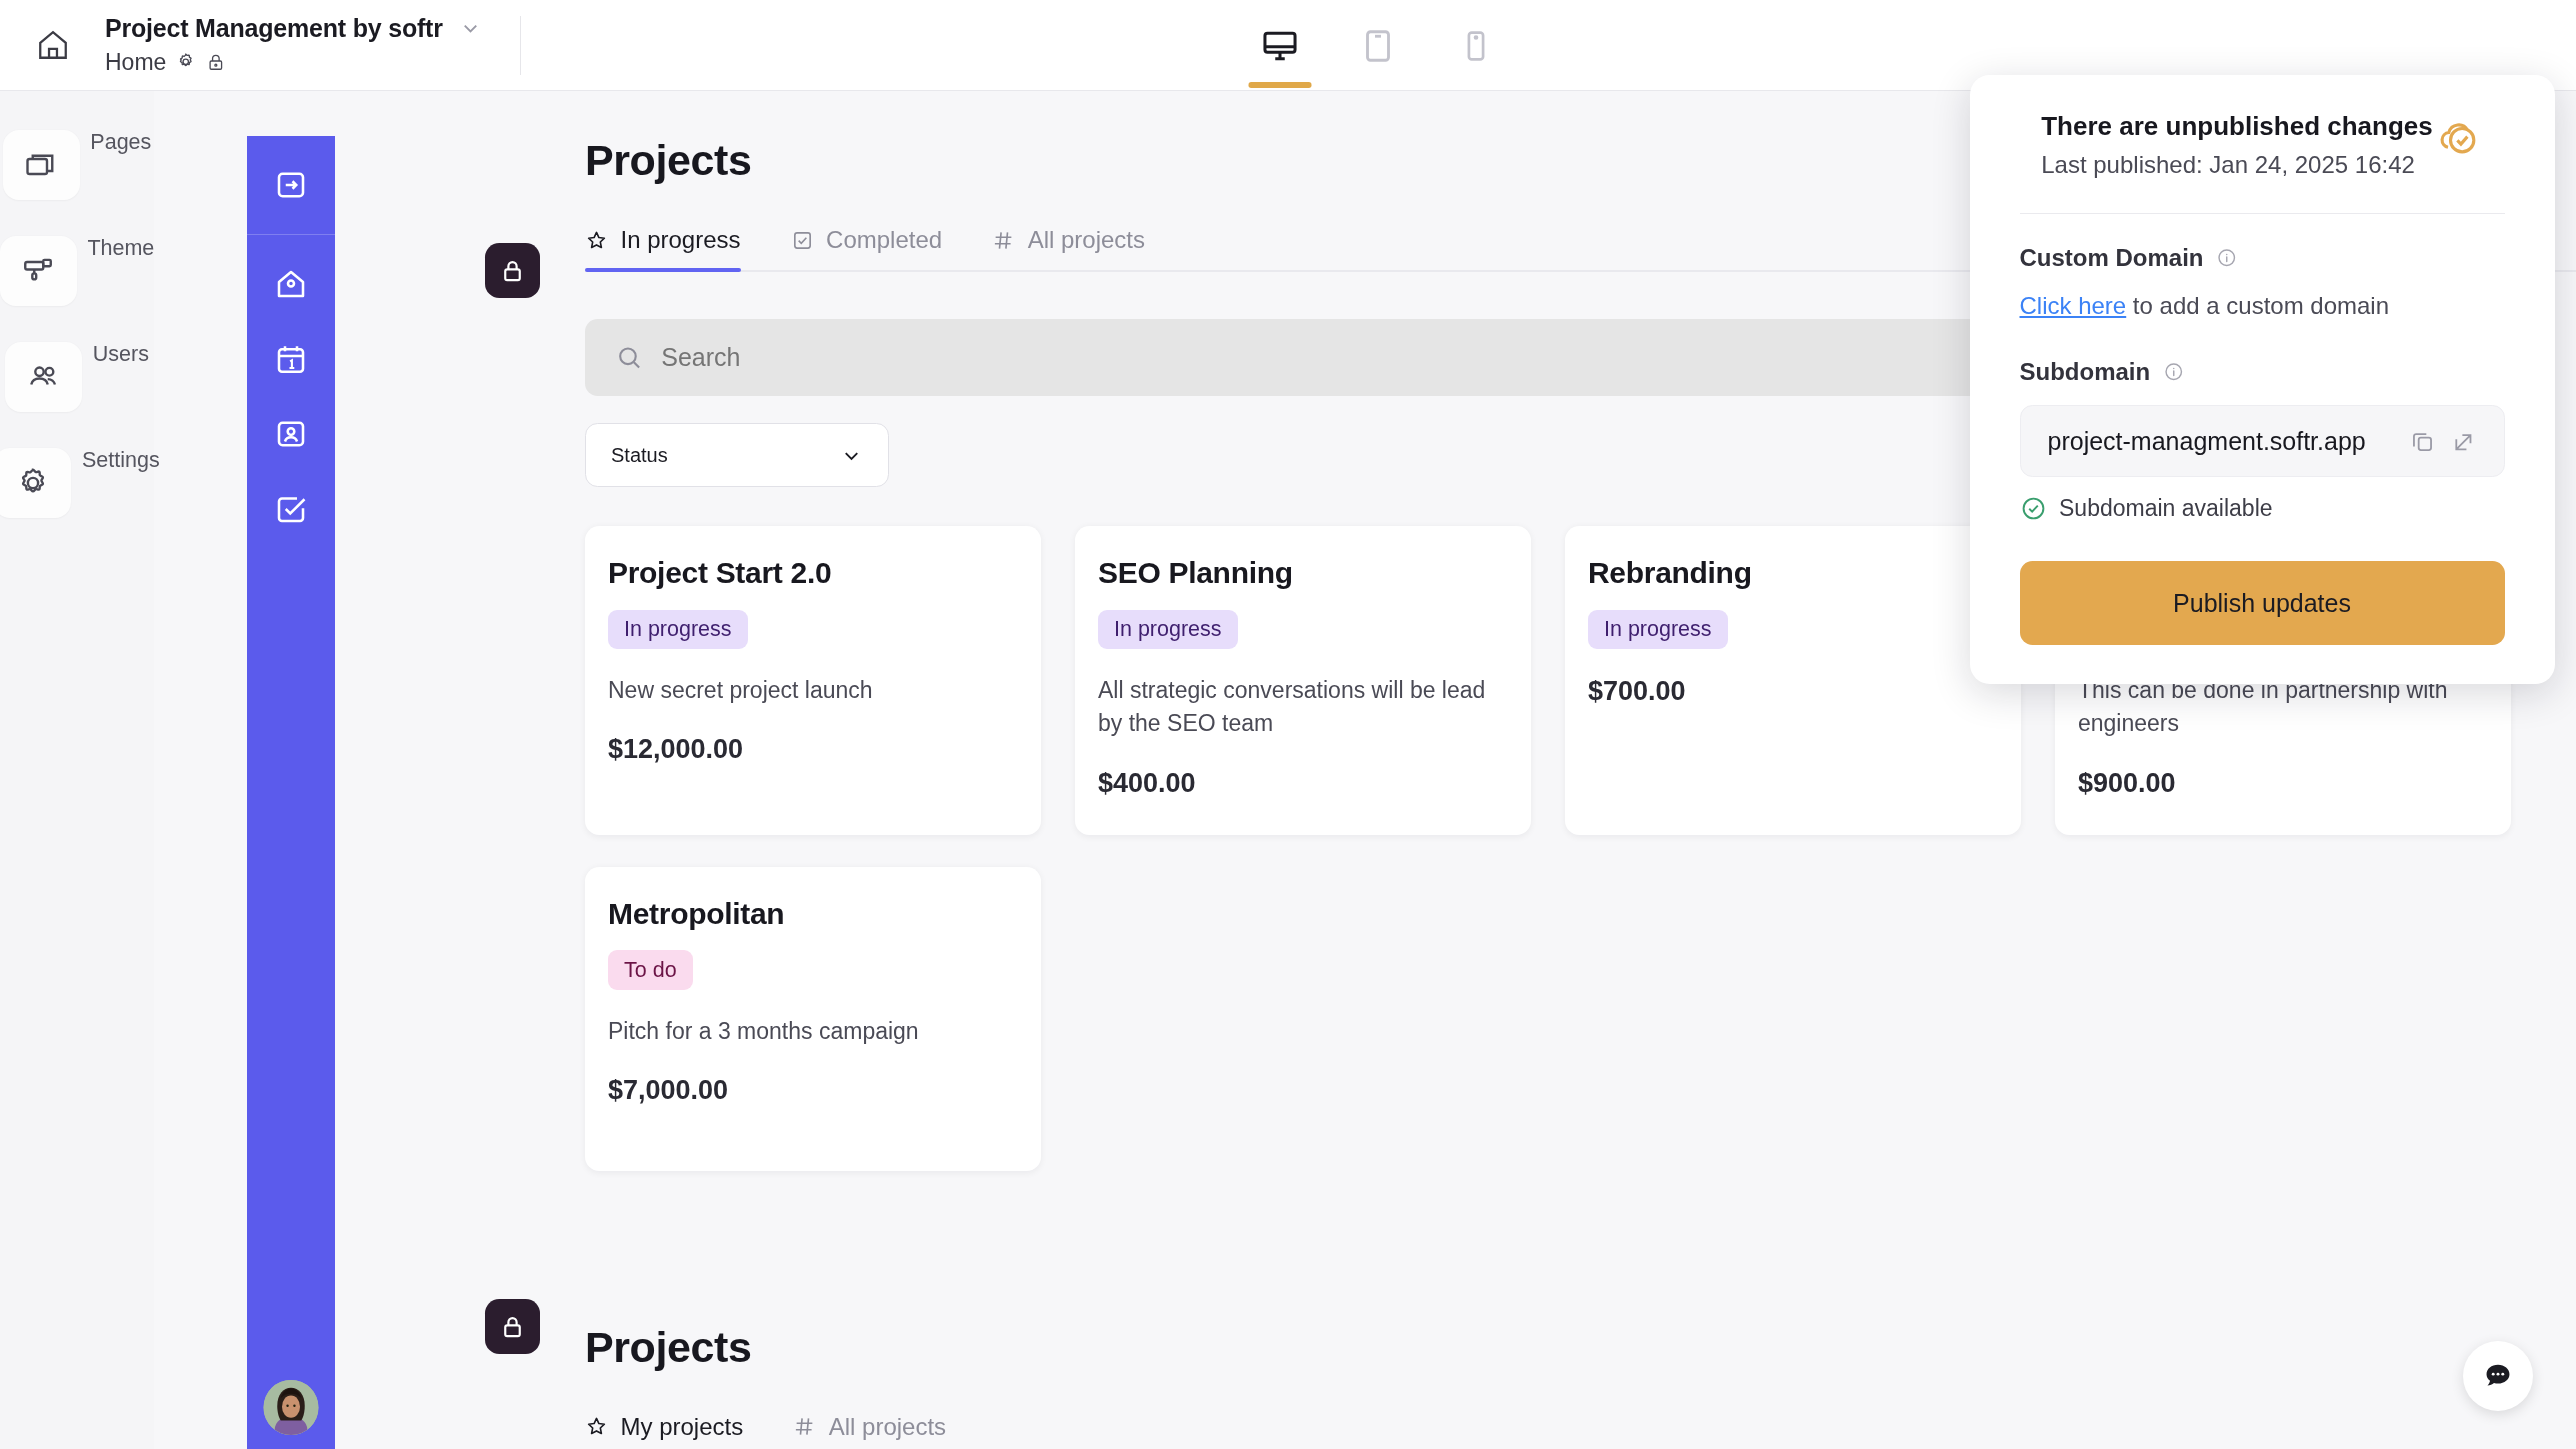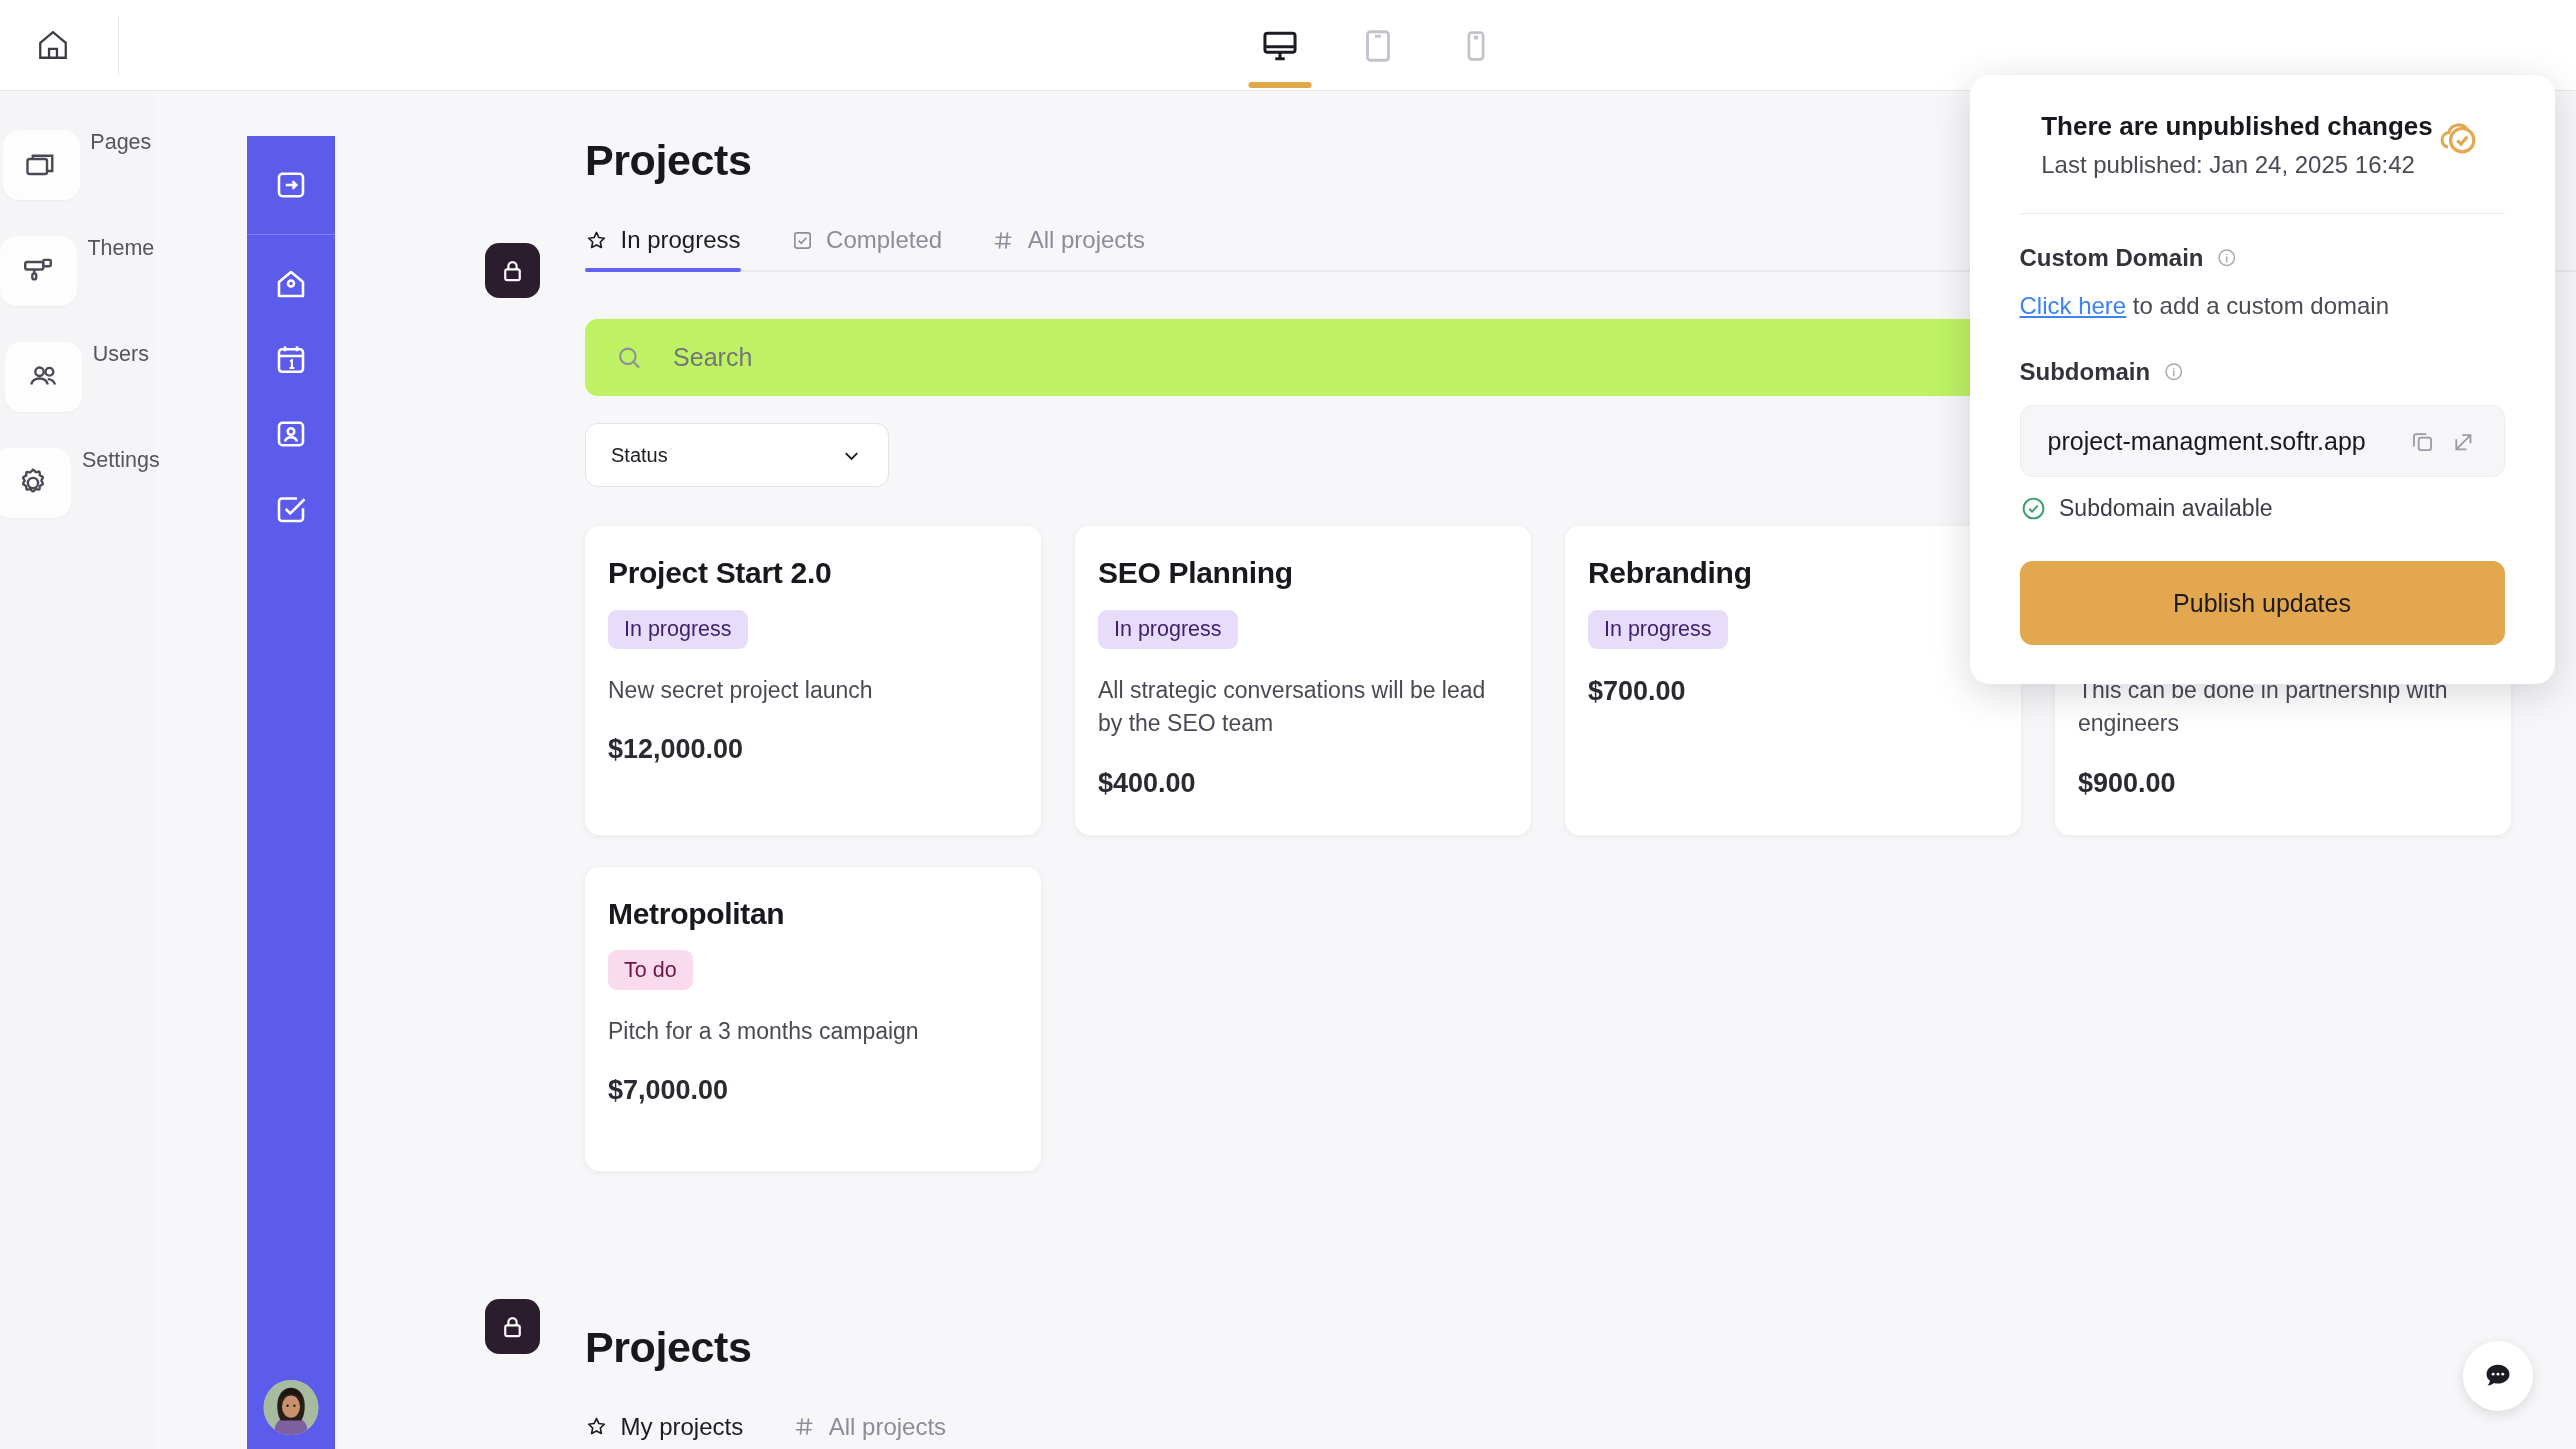--- a/index.html
+++ b/index.html
@@ -112,22 +112,22 @@
   .tabs { display: flex; align-items: flex-end; gap: 50px; margin-top: 41px; position: relative; }
   .tab { display: flex; align-items: center; gap: 12.5px; padding-bottom: 18px; cursor: pointer; position: relative; }
   .tab span { font-size: 24px; color: #8d8d99; }
   .tab.active span { color: #1b1b22; font-weight: 500; }
   .tab.active::after {
     content:''; position:absolute; bottom:0; left:0; right:0; height: 4.5px; background: #6164f2; border-radius: 2.7px;
   }
   .tabs-rule { position: absolute; left: 0; right: 0; bottom: 0; height: 1.8px; background: #e9e9ee; }
 
   .searchbar {
-    margin-top: 47px; height: 77px; background: #bef264; border-radius: 12.5px;
-    display: flex; align-items: center; gap: 30px; padding: 0 30px; max-width: 1878px; cursor: text;
+    margin-top: 47px; height: 77px; background: #e5e5e5; border-radius: 12.5px;
+    display: flex; align-items: center; gap: 18px; padding: 0 30px; max-width: 1878px; cursor: text;
   }
   .searchbar input {
     border: none; outline: none; background: transparent; font-size: 25px; color: #7d7d88;
     font-family: "Liberation Sans", sans-serif; width: 100%;
   }
   .status-select {
     margin-top: 27px; width: 304px; height: 64px; background: #fff; border: 0.9px solid #e1e1e7;
     border-radius: 12.5px; display: flex; align-items: center; justify-content: space-between;
     padding: 0 25px; cursor: pointer;
   }
@@ -197,20 +197,42 @@
 
 <div id="root">
 
   <div class="topbar">
     <div class="home-btn">
       <svg width="34" height="34" viewBox="0 0 24 24" fill="none" stroke="#3b3b44" stroke-width="1.6">
         <path d="M3 10.5 12 3l9 7.5V21H3z"></path>
           <path d="M9.2 21v-6.2h5.6V21"></path>
       </svg>
     </div>
+    <div class="app-title-wrap">
+      <div class="app-title-row">
+        <div class="app-title">Project Management by softr</div>
+        <span class="chev-down">
+          <svg width="23" height="23" viewBox="0 0 24 24" fill="none" stroke="#9a9aa6" stroke-width="2">
+              <path d="M6 9l6 6 6-6"></path>
+            </svg>
+        </span>
+      </div>
+      <div class="app-sub-row">
+        <div class="app-sub">Home</div>
+        <svg width="21.5" height="21.5" viewBox="0 0 24 24" fill="none" stroke="#4a4a55" stroke-width="1.5">
+          <circle cx="12" cy="12" r="3"></circle>
+          <path d="M12 3.5c.7 0 1.1 1.2 1.7 1.4.6.2 1.6-.6 2.1-.2.5.4 0 1.6.3 2.1.3.5 1.6.6 1.8 1.2.2.6-.9 1.3-.9 1.9s1.1 1.3.9 1.9c-.2.6-1.5.7-1.8 1.2-.3.5.2 1.7-.3 2.1-.5.4-1.5-.4-2.1-.2-.6.2-1 1.4-1.7 1.4s-1.1-1.2-1.7-1.4c-.6-.2-1.6.6-2.1.2-.5-.4 0-1.6-.3-2.1-.3-.5-1.6-.6-1.8-1.2-.2-.6.9-1.3.9-1.9S6 9.6 6.2 9c.2-.6 1.5-.7 1.8-1.2.3-.5-.2-1.7.3-2.1.5-.4 1.5.4 2.1.2.6-.2 1-1.4 1.6-1.4z"></path>
+        </svg>
+        <svg width="19.7" height="19.7" viewBox="0 0 24 24" fill="none" stroke="#4a4a55" stroke-width="1.6">
+          <rect x="5" y="11" width="14" height="10" rx="1.5"></rect>
+            <path d="M8 11V8a4 4 0 0 1 8 0v3"></path>
+            <circle cx="12" cy="16" r="1.2"></circle>
+        </svg>
+      </div>
+    </div>
     <div class="divider-v"></div>
 
     <div class="device-toggle">
       <div class="device-btn active">
         <svg width="38" height="38" viewBox="0 0 24 24" fill="none" stroke="#1b1b22" stroke-width="1.9">
           <rect x="2.5" y="4" width="19" height="12" rx="1.6"></rect>
             <path d="M2.5 12.5h19M9 20h6M12 16v4"></path>
         </svg>
       </div>
       <div class="device-btn">

